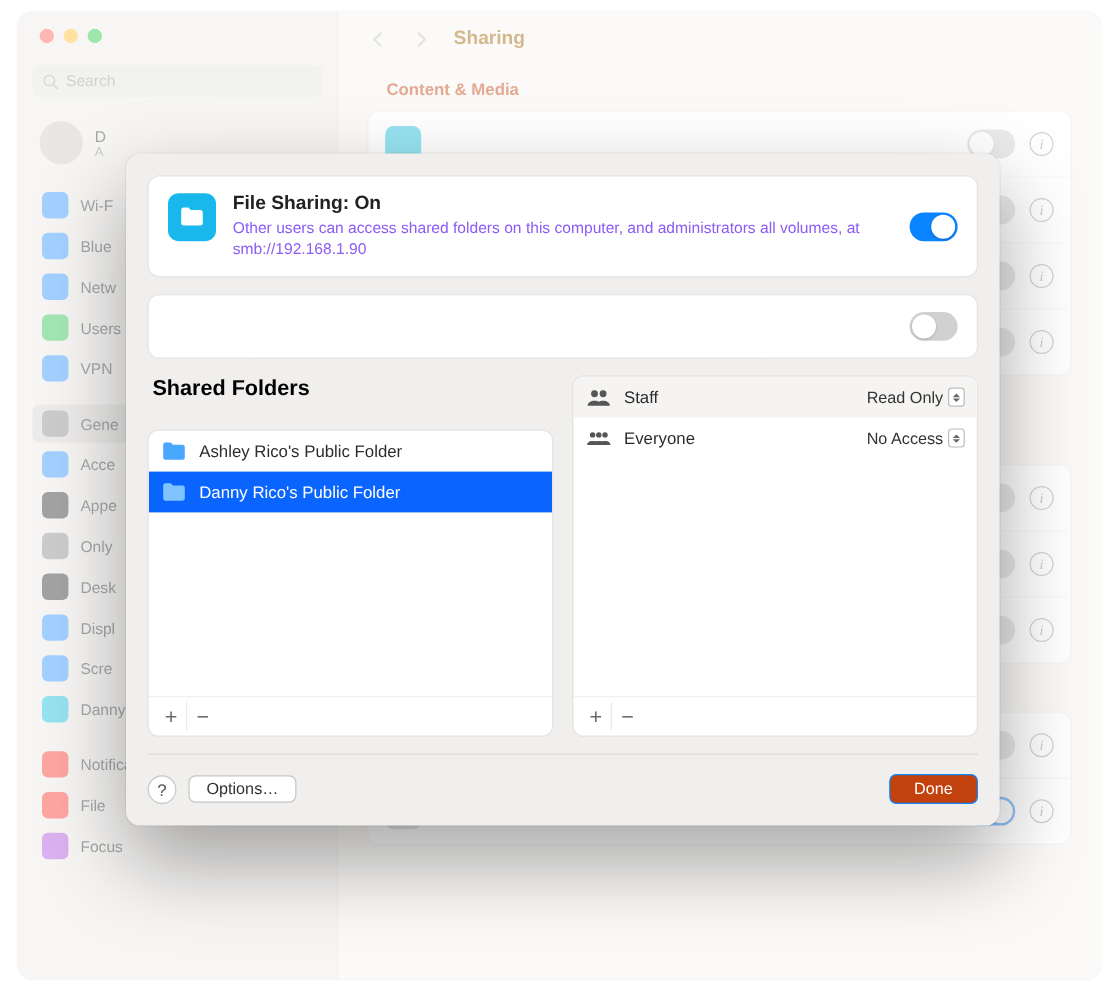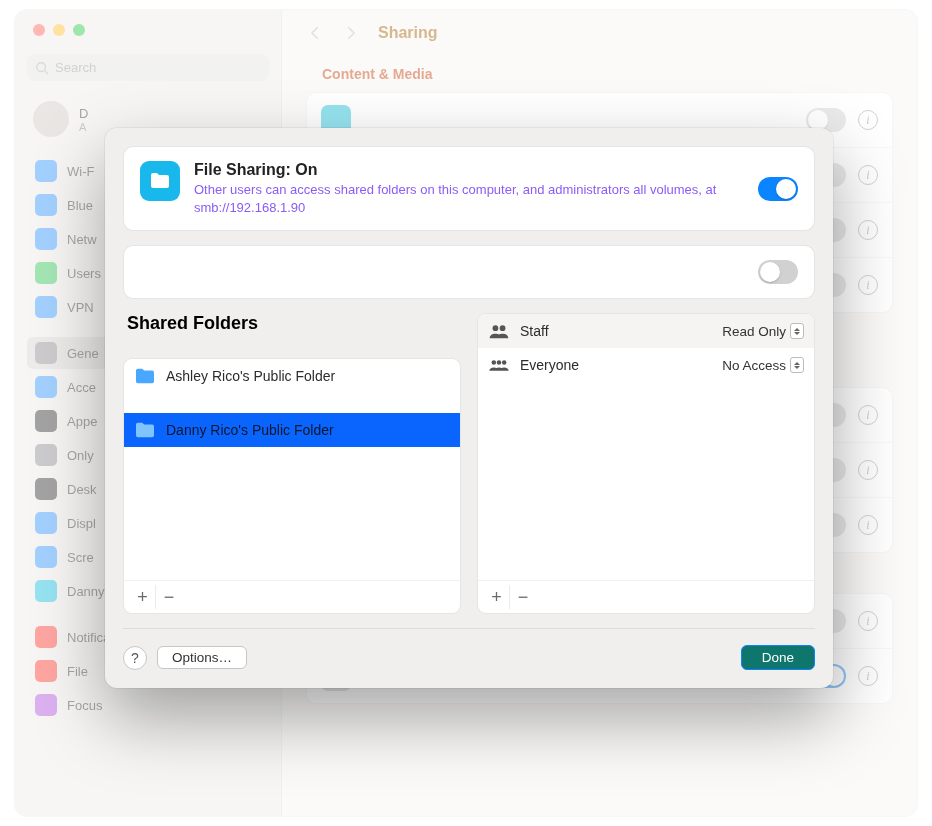--- a/index.html
+++ b/index.html
@@ -86,40 +86,40 @@
 .col { flex:1; display:flex; flex-direction:column; min-height:0;}
 .col h4 { font-size:18px; font-weight:700; color:#000000; padding:0 4px 24px;}
 .listbox{
   flex:1; background:#fff; border:1px solid rgba(0,0,0,0.1); border-radius:9px; overflow:hidden;
   display:flex; flex-direction:column;
 }
 .list-body{ flex:1; overflow:auto;}
 .li{
   display:flex; align-items:center; gap:10px; padding:8px 10px; font-size:14px; color:#2c2c2c;
 }
-.li.sel{ background:#0a65ff; color:#0f172a;margin-top:20px;}
+.li.sel{ background:#0a65ff; color:#ffffff;}
 .li.alt { background:#f5f4f2;}
 .folder-ic{ width:22px; height:18px; }
 .folder-ic svg{ width:22px; height:18px;}
 .user-ic{ color:#555; display:flex; align-items:center; justify-content:center; width:22px;}
 .perm { margin-left:auto; display:flex; align-items:center; gap:4px; font-size:13.5px; color:#333;}
 .popup { width:14px; height:16px; border:1px solid #bcbcbc; border-radius:3px; display:flex; flex-direction:column; align-items:center; justify-content:center; background:#fff;}
 .popup::before, .popup::after { content:""; width:0; height:0; border-left:3px solid transparent; border-right:3px solid transparent;}
 .popup::before{ border-bottom:3px solid #666; margin-bottom:1px;}
 .popup::after{ border-top:3px solid #666;}
 .list-foot{ display:flex; gap:0; padding:4px 6px; border-top:1px solid rgba(0,0,0,0.06);}
 .ft-btn{ width:26px; height:24px; display:flex; align-items:center; justify-content:center; font-size:18px; color:#6a6a6a; border-right:1px solid rgba(0,0,0,0.08);}
 .ft-btn:last-child{ border-right:none;}
 
 .modal-foot{
   display:flex; align-items:center; gap:10px; padding-top:16px; border-top:1px solid rgba(0,0,0,0.08); margin-top:14px;
 }
 .help{ width:24px; height:24px; border:1px solid #c6c6c6; border-radius:50%; display:flex; align-items:center; justify-content:center; font-size:14px; color:#555; background:#fff;}
 .btn{ padding:3px 14px; border:1px solid #c6c6c6; border-radius:6px; background:#fff; font-size:13.5px; color:#333;}
-.btn.primary{ background:#0f766e; color:#fff; border-color:#0a84ff; padding:4px 20px; font-weight:500;}
+.btn.primary{ background:#c2410c; color:#fff; border-color:#0a84ff; padding:4px 20px; font-weight:500;}
 .spacer{flex:1;}
 </style>
 </head>
 <body>
 
 <div class="window">
   <div class="sidebar">
     <div class="traffic">
       <div class="dot red"></div>
       <div class="dot yellow"></div>

